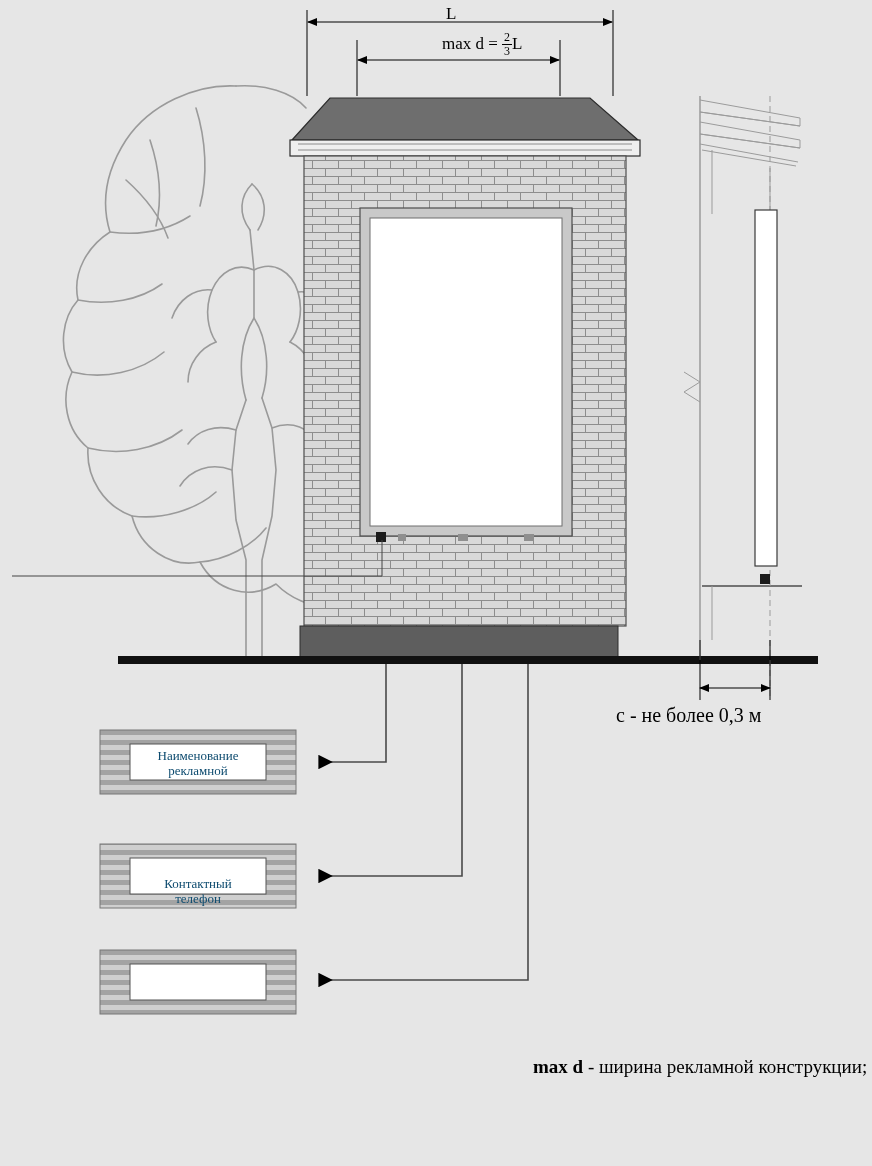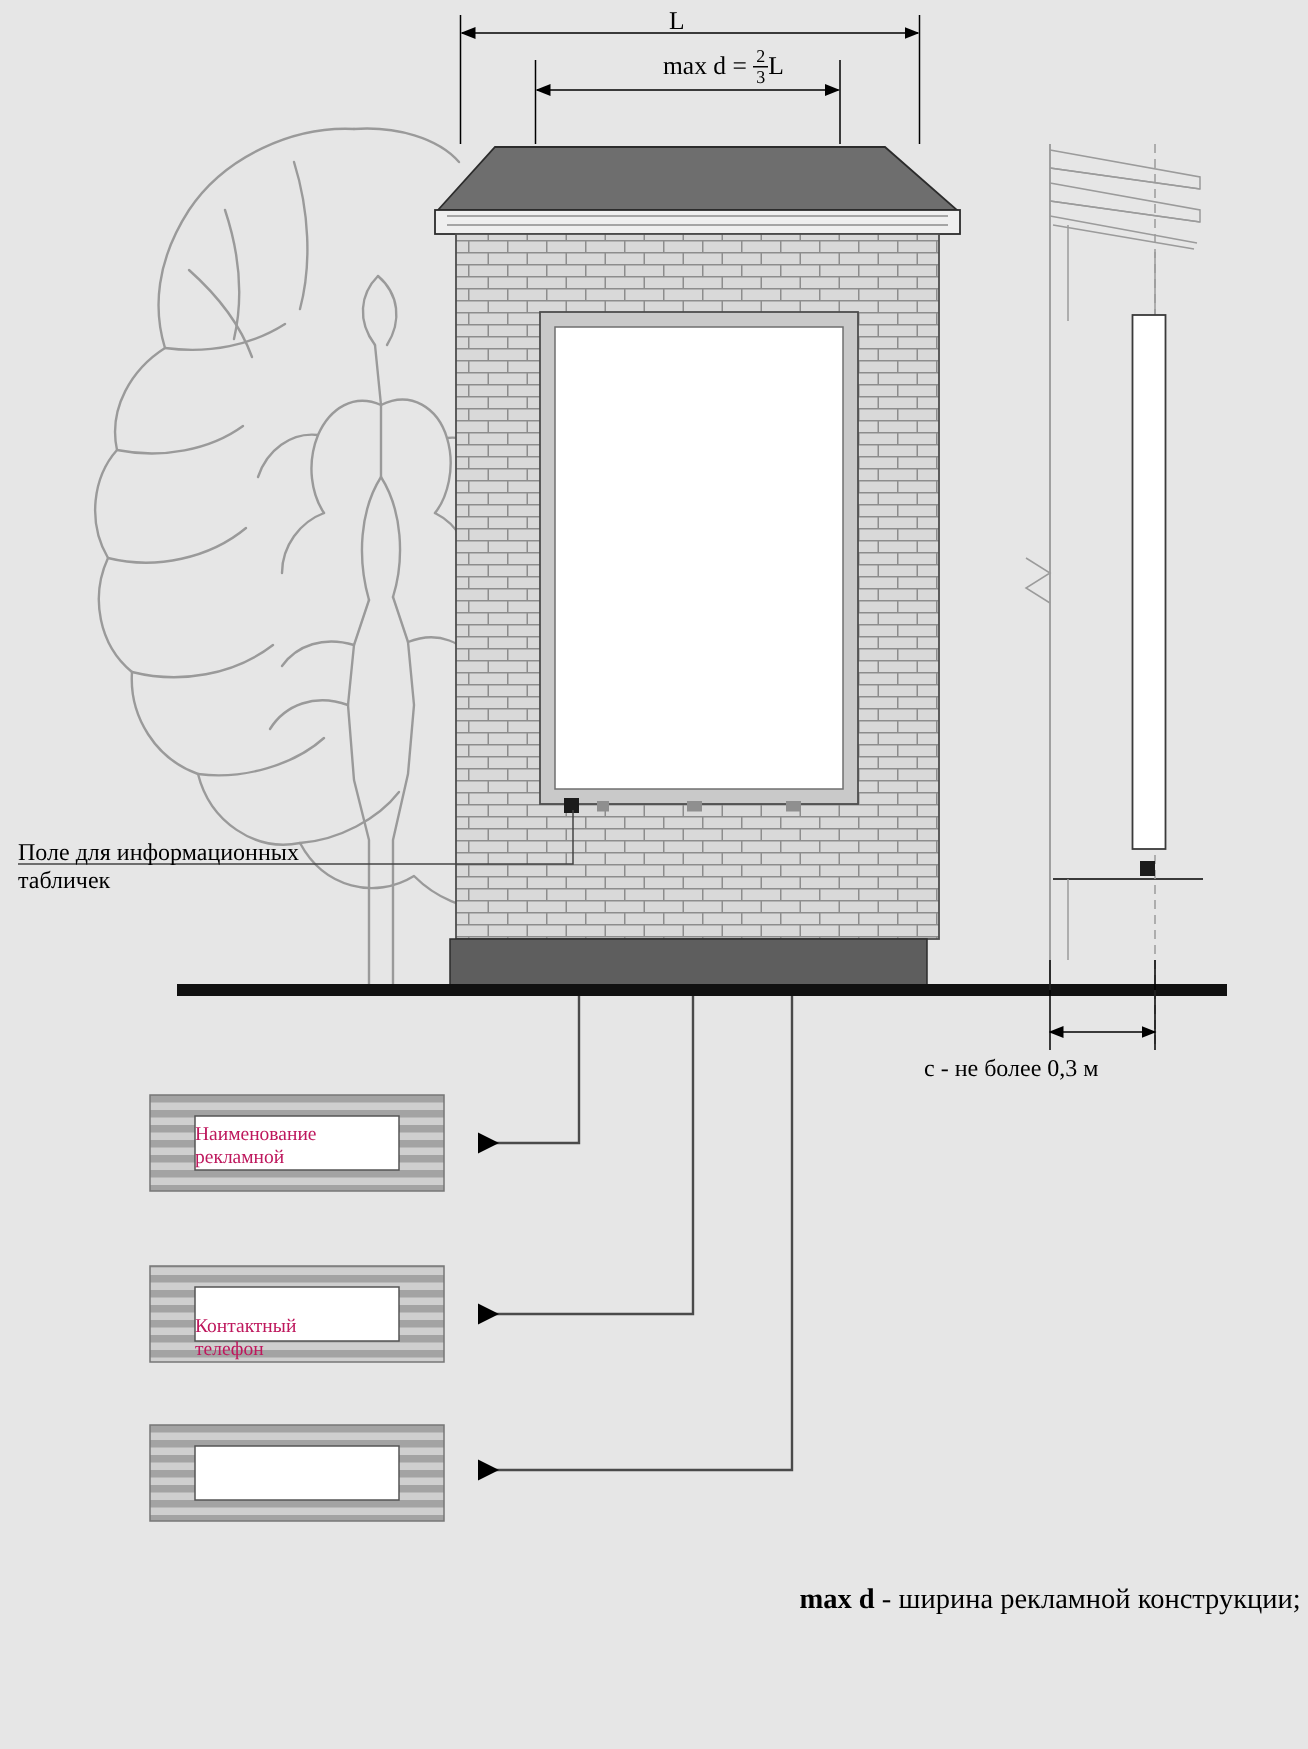--- a/index.html
+++ b/index.html
@@ -19,29 +19,29 @@
   #dim-L{left:446px;top:4px;font-size:17px;}
   #dim-maxd{left:394px;top:32px;font-size:17px;margin-left:48px;}
   .frac{display:inline-block;vertical-align:middle;text-align:center;font-size:12px;line-height:1.05;position:relative;top:-1px;}
   .frac .num{display:block;border-bottom:1.3px solid #000;padding:0 2px;}
   .frac .den{display:block;padding:0 2px;}
 
   
   #info-caption{left:12px;top:560px;font-size:16px;line-height:1.18;}
 
   
-  #c-label{left:616px;top:704px;font-size:16px;}
+  #c-label{left:616px;top:704px;font-size:20px;}
 
   
   #legend{left:533px;top:1004px;font-size:19px;line-height:1.32;width:335px;}
   #legend b{font-weight:bold;}
 
   
   .plate-text{
-    position:absolute;text-align:left;font-size:13px;line-height:1.18;color:#be185d;
+    position:absolute;text-align:center;font-size:13px;line-height:1.18;color:#0c4a6e;
   }
 </style>
 </head>
 <body>
 
 <div class="stage">
 
   <svg class="abs" width="872" height="1166" viewBox="0 0 872 1166">
     <defs>
 
@@ -200,22 +200,20 @@
       <path d="M386,664 L386,700 L386,762 L320,762" marker-end="url(#arrowL)"></path>
       <path d="M462,664 L462,876 L320,876" marker-end="url(#arrowL)"></path>
       <path d="M528,664 L528,980 L320,980" marker-end="url(#arrowL)"></path>
     </g>
   </svg>
 
   <div class="lbl" id="dim-L">L</div>
 
   <div class="lbl" id="dim-maxd"><span>max d = </span><span class="frac"><span class="num">2</span><span class="den">3</span></span><span>L</span></div>
 
-  <div class="lbl" id="info-caption">Поле для информационных
-табличек</div>
 
   <div class="lbl" id="c-label">c - не более 0,3 м</div>
 
   <div class="plate-text" style="left:130px;top:748px;width:136px;">
     <div>Наименование</div>
     <div>рекламной</div>
   </div>
   <div class="plate-text" style="left:130px;top:876px;width:136px;">
     <div>Контактный</div>
     <div>телефон</div>

